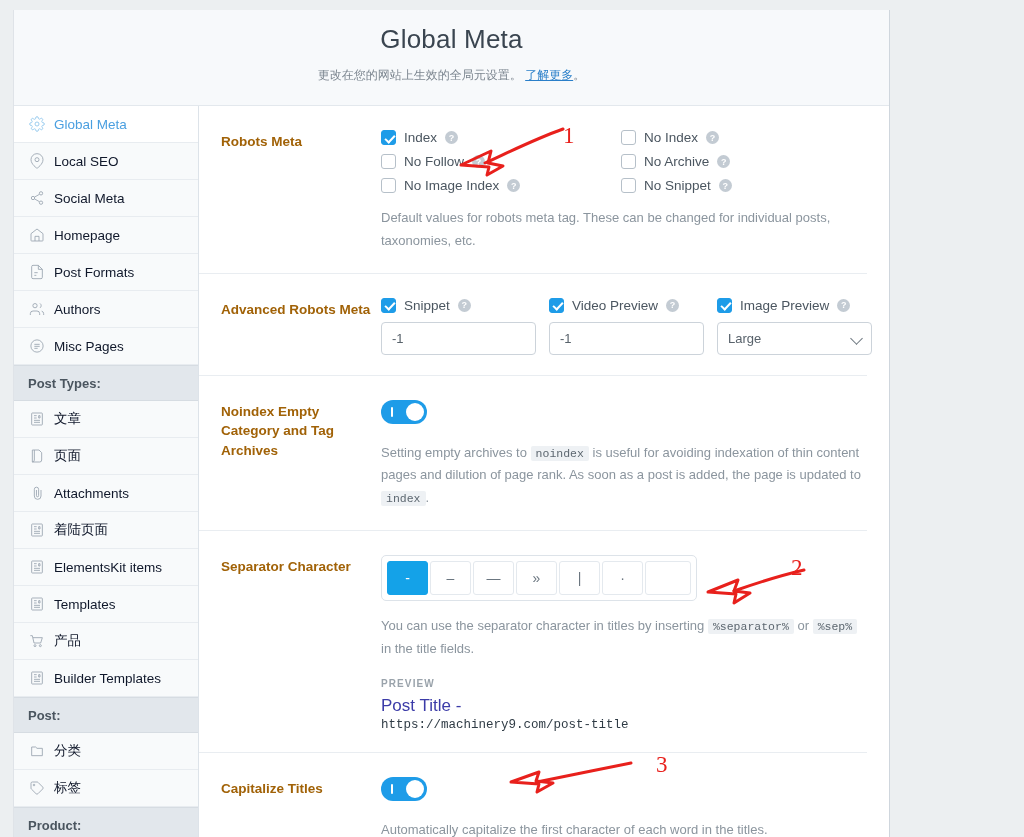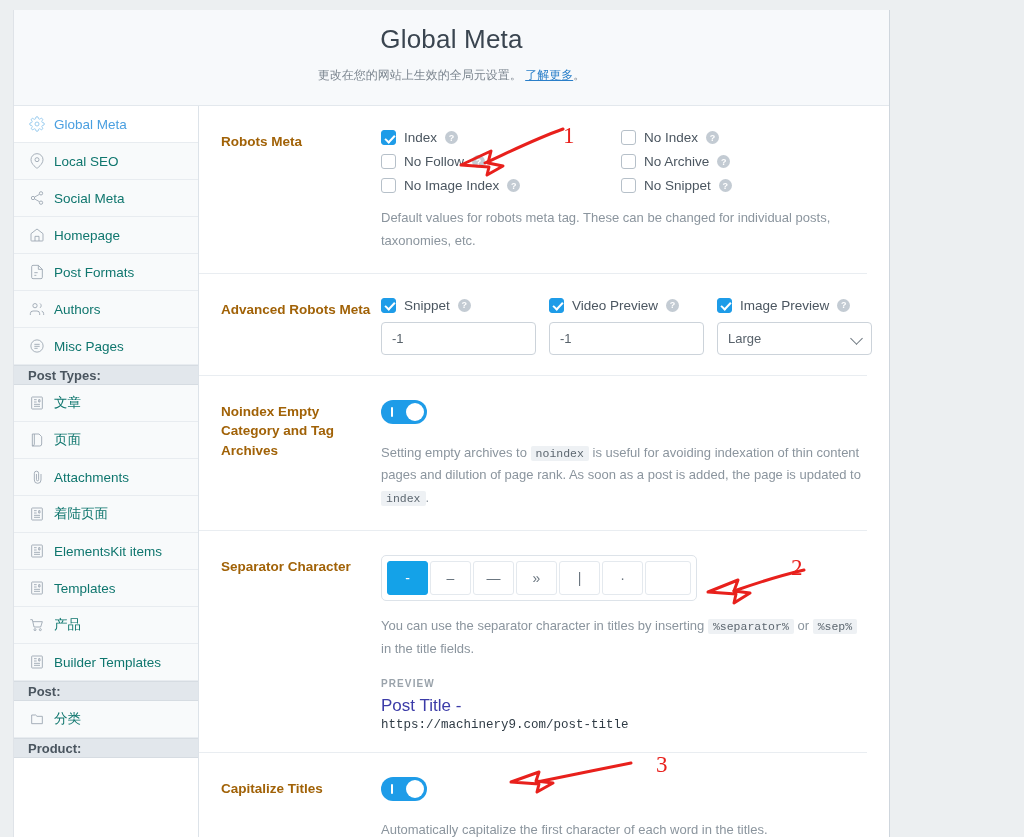--- a/index.html
+++ b/index.html
@@ -59,21 +59,21 @@
     overflow: hidden;
   }
   .nav-item {
     display: flex;
     align-items: center;
     gap: 9px;
     height: 37px;
     padding: 0 10px 0 14px;
     border-bottom: 1px solid #e8ecf0;
     font-size: 13.5px;
-    color: #0f766e;
+    color: #0f172a;
     background: #f8fafb;
     cursor: pointer;
     white-space: nowrap;
   }
   .nav-item.active {
     background: #ffffff;
     color: #4a9fe0;
   }
   .nav-item.active .ico svg { stroke: #8fc6ec; }
   .nav-item .ico {
@@ -82,21 +82,21 @@
     display: inline-flex;
     align-items: center; justify-content: center;
   }
   .nav-item .ico svg {
     width: 16px; height: 16px;
     stroke: #9aa5b0;
     fill: none;
     stroke-width: 1.3;
   }
   .nav-group {
-    height: 20px;
+    height: 36px;
     display: flex; align-items: center;
     padding-left: 14px;
     background: #e2e7ec;
     color: #4a555f;
     font-size: 13px;
     font-weight: bold;
     border-bottom: 1px solid #d6dce2;
     border-top: 1px solid #d6dce2;
   }
 
@@ -478,20 +478,29 @@
 
         <div class="nav-item">
           <span class="ico">
             <svg viewBox="0 0 24 24">
                 <path d="M4 6h6l2 2h8v11H4z"></path>
               </svg>
           </span>
           <span>分类</span>
         </div>
 
+        <div class="nav-item">
+          <span class="ico">
+            <svg viewBox="0 0 24 24">
+                <path d="M20.6 13.4l-7.2 7.2a2 2 0 0 1-2.8 0l-7-7A2 2 0 0 1 3 12.2V5a2 2 0 0 1 2-2h7.2a2 2 0 0 1 1.4.6l7 7a2 2 0 0 1 0 2.8z"></path>
+                <circle cx="7.5" cy="7.5" r="1.2"></circle>
+              </svg>
+          </span>
+          <span>标签</span>
+        </div>
 
         <div class="nav-group">Product:</div>
       </div>
 
       <div class="content">
 
         <div class="row">
           <div class="row-label">Robots Meta</div>
           <div class="row-field">
             <div class="cb-grid">

